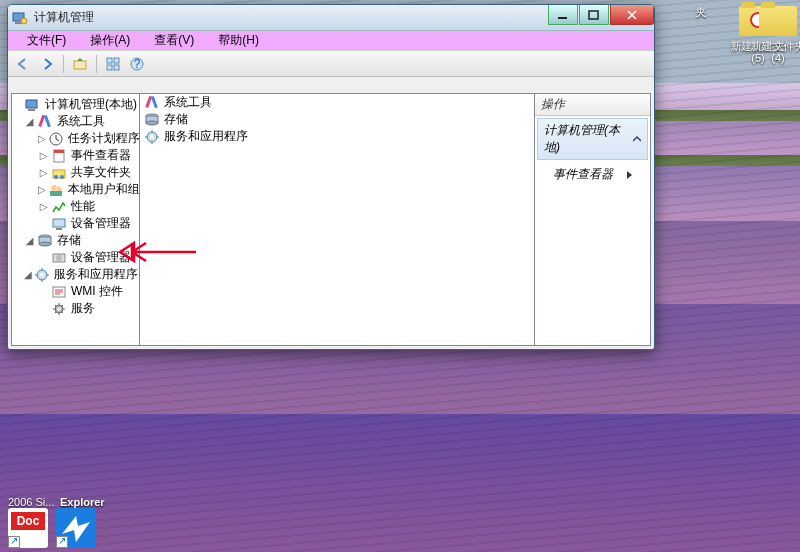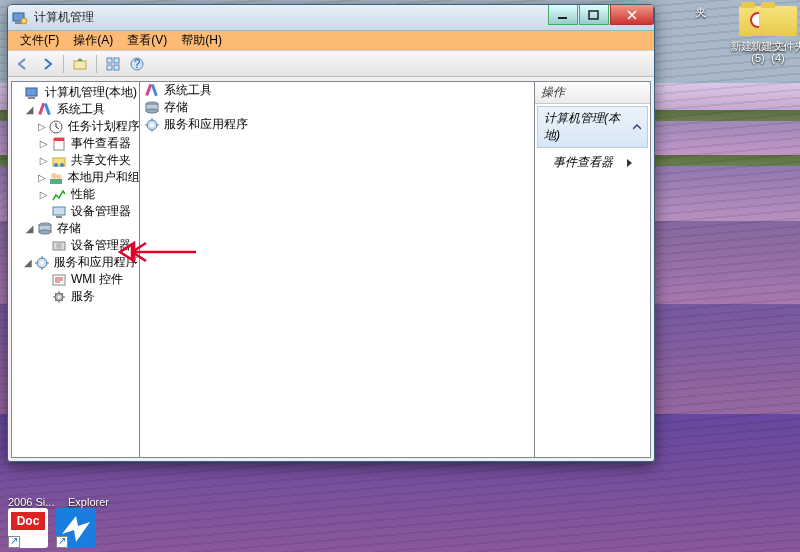--- a/index.html
+++ b/index.html
@@ -26,36 +26,36 @@
   
   .appicon { position:absolute; bottom:4px; width:40px; height:40px; border-radius:3px; }
   .appicon.doc{left:8px;background:#fff;}
   .appicon.doc::before{content:"Doc";position:absolute;top:4px;left:3px;right:3px;background:#d22;color:#fff;font-weight:bold;text-align:center;font-size:12px;padding:2px 0;}
   .appicon.bird{left:56px;background:#1a7de0;}
   .appicon.bird svg{width:100%;height:100%;}
   .shortcut-arrow{position:absolute;left:0;bottom:0;width:12px;height:12px;background:#fff;border:1px solid #888;}
   .shortcut-arrow::after{content:"↗";position:absolute;top:-2px;left:1px;font-size:10px;color:#06c;}
 
   
-  .window { position: absolute; left: 7px; top: 4px; width: 648px; height: 458px; background:#efefef; border:1px solid #3a627e; border-radius:5px 5px 3px 3px; box-shadow:0 4px 16px rgba(0,0,0,.5); display:flex; flex-direction:column; overflow:hidden;}
+  .window { position: absolute; left: 7px; top: 4px; width: 648px; height: 346px; background:#efefef; border:1px solid #3a627e; border-radius:5px 5px 3px 3px; box-shadow:0 4px 16px rgba(0,0,0,.5); display:flex; flex-direction:column; overflow:hidden;}
   .titlebar { height:26px; background:linear-gradient(#e8f0f8,#c8d8ea); display:flex; align-items:center; padding:0 4px; border-bottom:1px solid #9bb; position:relative;}
   .titlebar .app-ico{width:16px;height:16px;margin-right:6px;}
   .titlebar .ttl{flex:1;color:#222;}
   .winbtns{position:absolute;right:0;top:0;display:flex;}
   .winbtn{width:30px;height:20px;margin-left:1px;border:1px solid #4a6;background:linear-gradient(#dff,#9cc);border-top:none;display:flex;align-items:center;justify-content:center;}
   .winbtn.close{width:44px;background:linear-gradient(#e98,#c33);border-color:#a33;color:#fff;border-bottom-right-radius:3px;}
   .winbtn svg{width:12px;height:10px;}
 
-  .menubar{height:20px;background:#fdba74;display:flex;padding:0 6px;align-items:center;gap:2px;border-bottom:1px solid #ccc;}
+  .menubar{height:20px;background:#f0abfc;display:flex;padding:0 13px;align-items:center;gap:12px;border-bottom:1px solid #ccc;}
   .menubar span{padding:2px 6px;}
   .toolbar{height:26px;background:linear-gradient(#f8f8f8,#e4e4e4);display:flex;align-items:center;padding:0 4px;gap:2px;border-bottom:1px solid #bfbfbf;}
   .tbtn{width:22px;height:22px;border:1px solid transparent;border-radius:2px;display:flex;align-items:center;justify-content:center;}
   .tbar-sep{width:1px;height:18px;background:#bbb;margin:0 3px;}
 
-  .panes{flex:1;display:flex;background:#fff;border:1px solid #828790;margin:4px 3px 3px;}
+  .panes{flex:1;display:flex;background:#fff;border:1px solid #828790;margin:16px 3px 3px;}
   .pane{overflow:auto;}
   .pane-left{width:128px;border-right:1px solid #828790;}
   .pane-mid{flex:1;border-right:1px solid #828790;}
   .pane-right{width:115px;font-style:italic;}
 
   .col-header{height:22px;background:linear-gradient(#fdfdfd,#ebebeb);border-bottom:1px solid #c8c8c8;display:flex;align-items:center;padding:0 6px;color:#333;}
 
   
   .tree{padding:2px 0;}
   .tn{display:flex;align-items:center;height:17px;white-space:nowrap;}
@@ -93,21 +93,21 @@
       <div class="clock"></div>
     </div>
   <span>新建文件夹(5)</span>
 </div>
 <div class="desk-icon" style="left:748px;top:6px;">
   <div class="folder"></div>
   <span>新建文件夹(4)</span>
 </div>
 
 <span class="taskbar-label" style="left:8px;">2006 Si...</span>
-<span class="taskbar-label" style="left:68px;">Explorer</span>
+<span class="taskbar-label" style="left:60px;font-weight:bold;">Explorer</span>
 
 <div class="appicon doc">
     <div class="shortcut-arrow"></div>
   </div>
 <div class="appicon bird">
   <svg viewBox="0 0 40 40">
       <path d="M6 26 L20 8 L22 18 L34 14 L20 34 L18 22 Z" fill="#fff"></path>
     </svg>
   <div class="shortcut-arrow"></div>
 </div>

